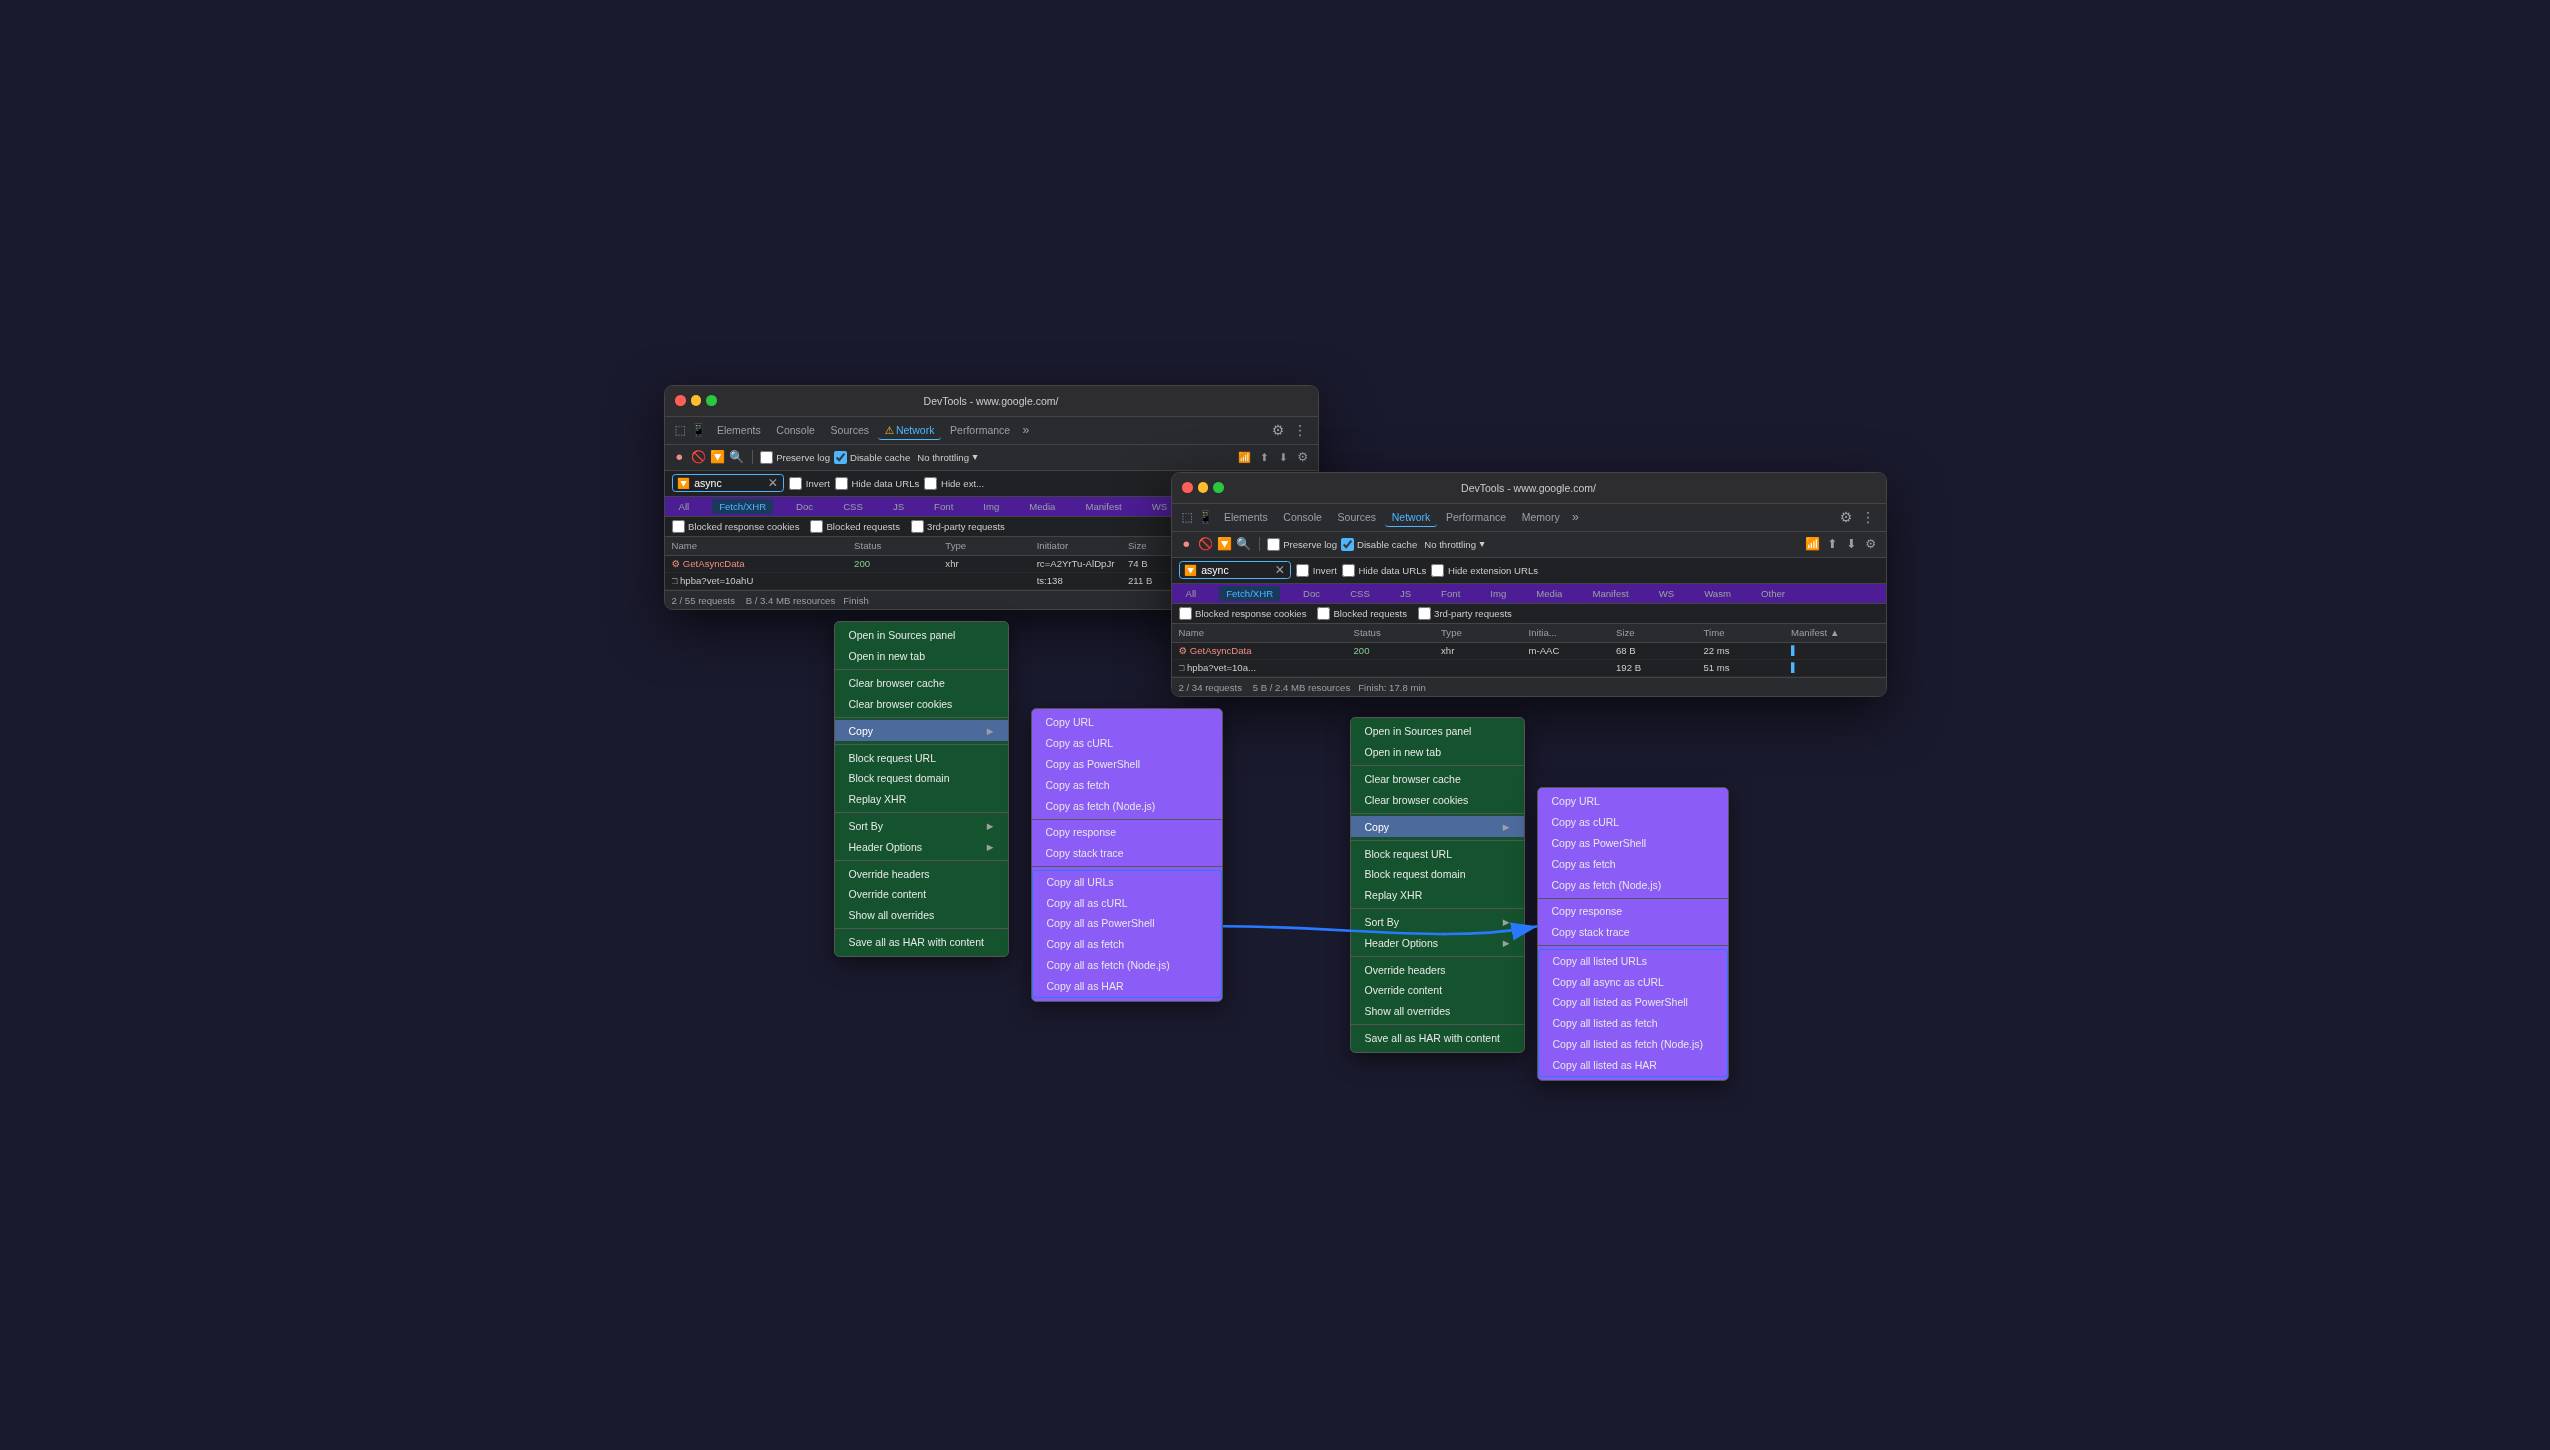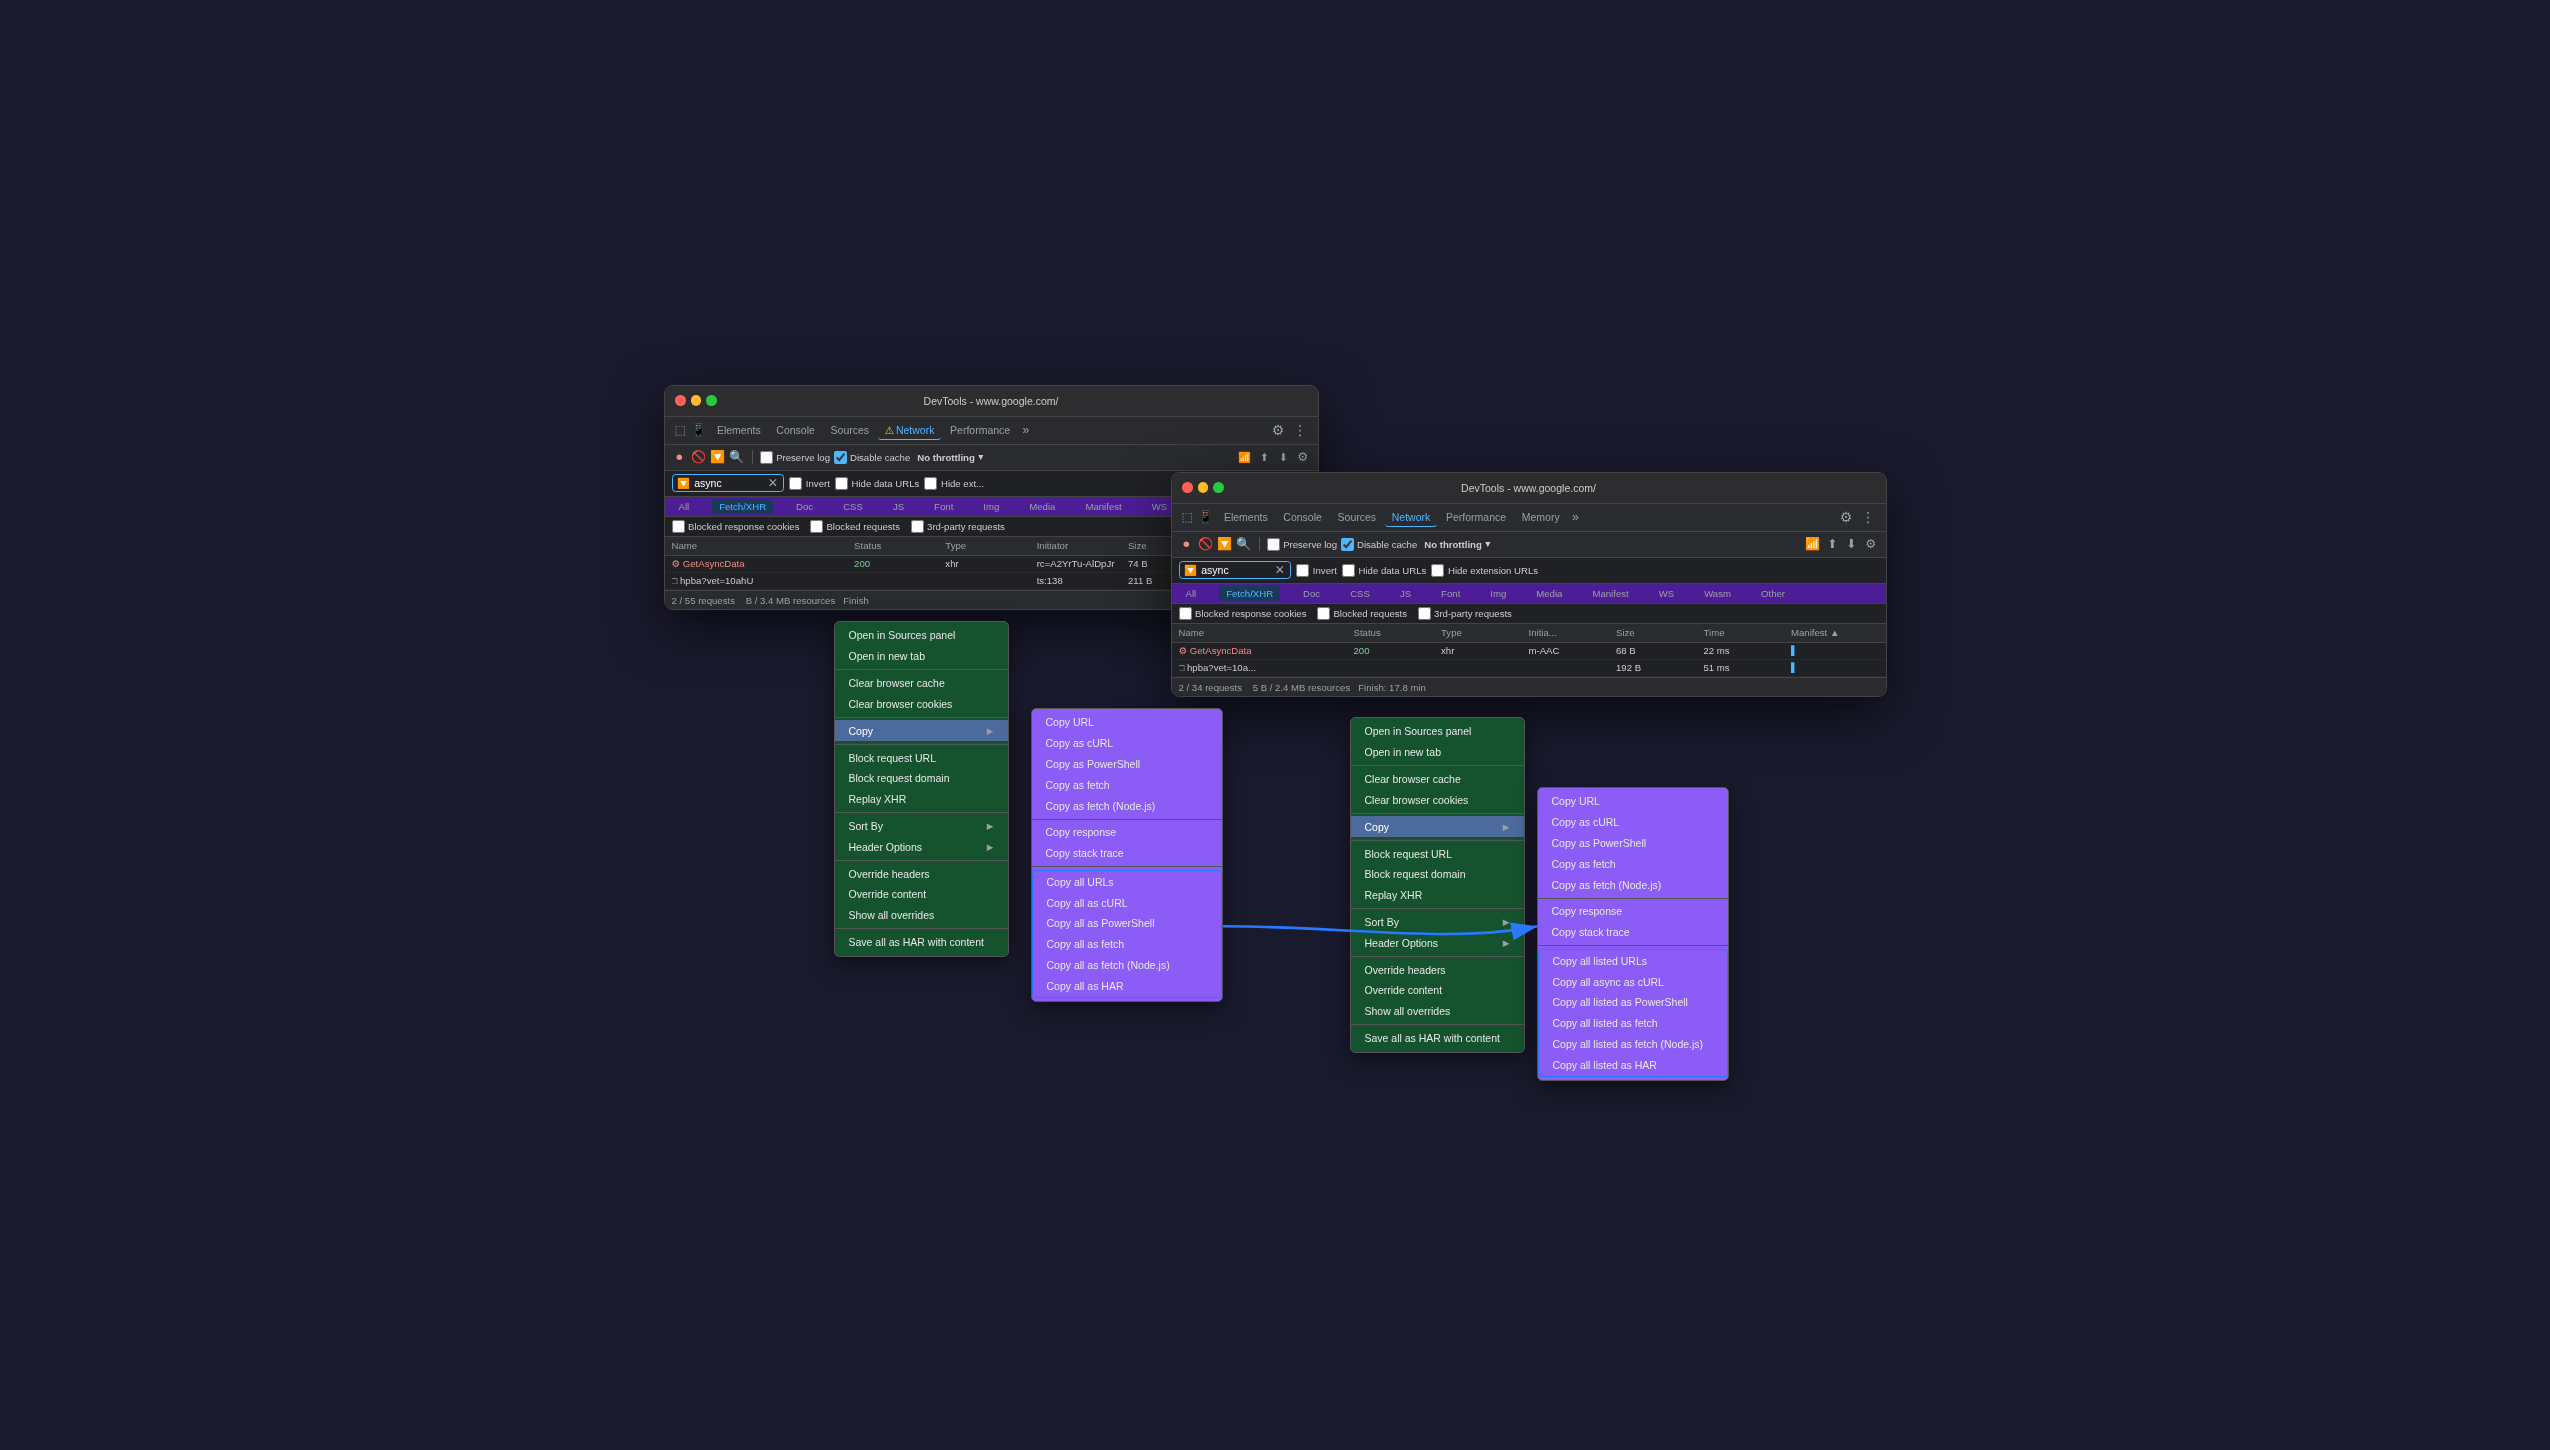--- a/index.html
+++ b/index.html
@@ -148,21 +148,20 @@
 
     .throttle-dropdown {
       display: flex;
       align-items: center;
       gap: 1.7px;
       color: #ccc;
       font-size: 9.6px;
       cursor: pointer;
       padding: 1.7px 3.5px;
       border-radius: 2.6px;
-      font-weight: bold;
     }
 
     
     .filter-row {
       display: flex;
       align-items: center;
       background: #202124;
       border-bottom: 0.9px solid #444;
       padding: 3.5px 7px;
       gap: 5.2px;

